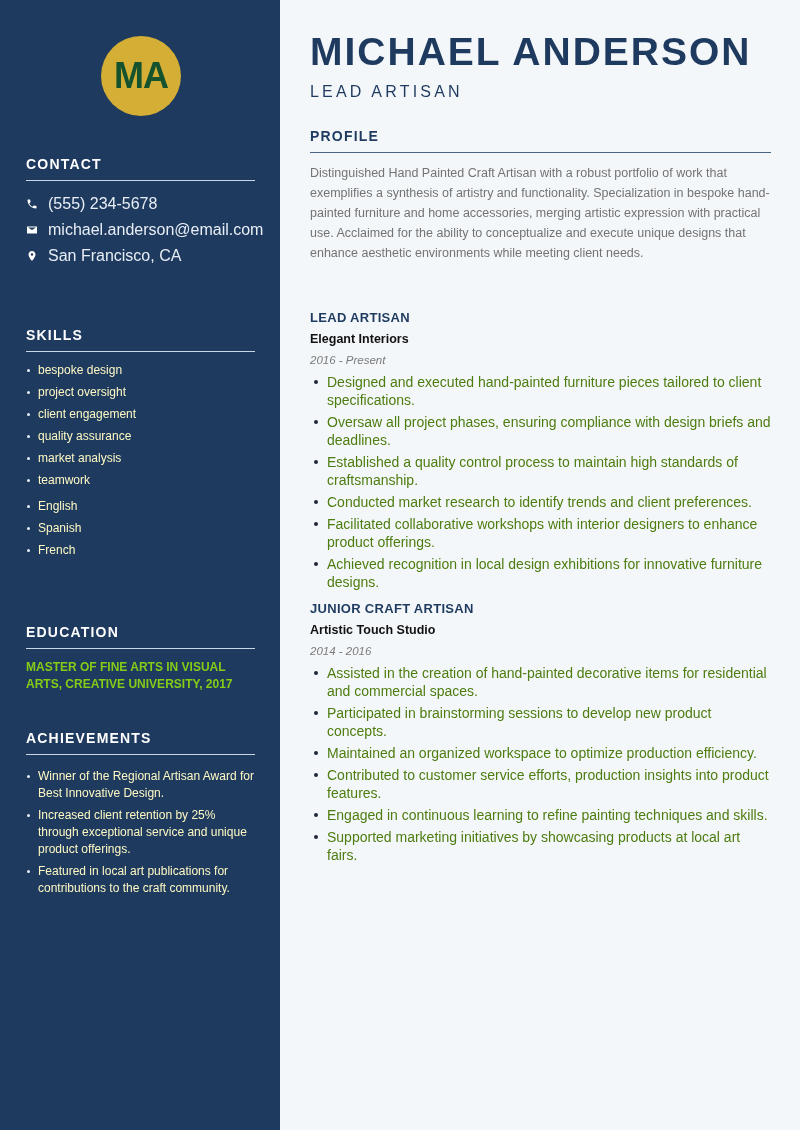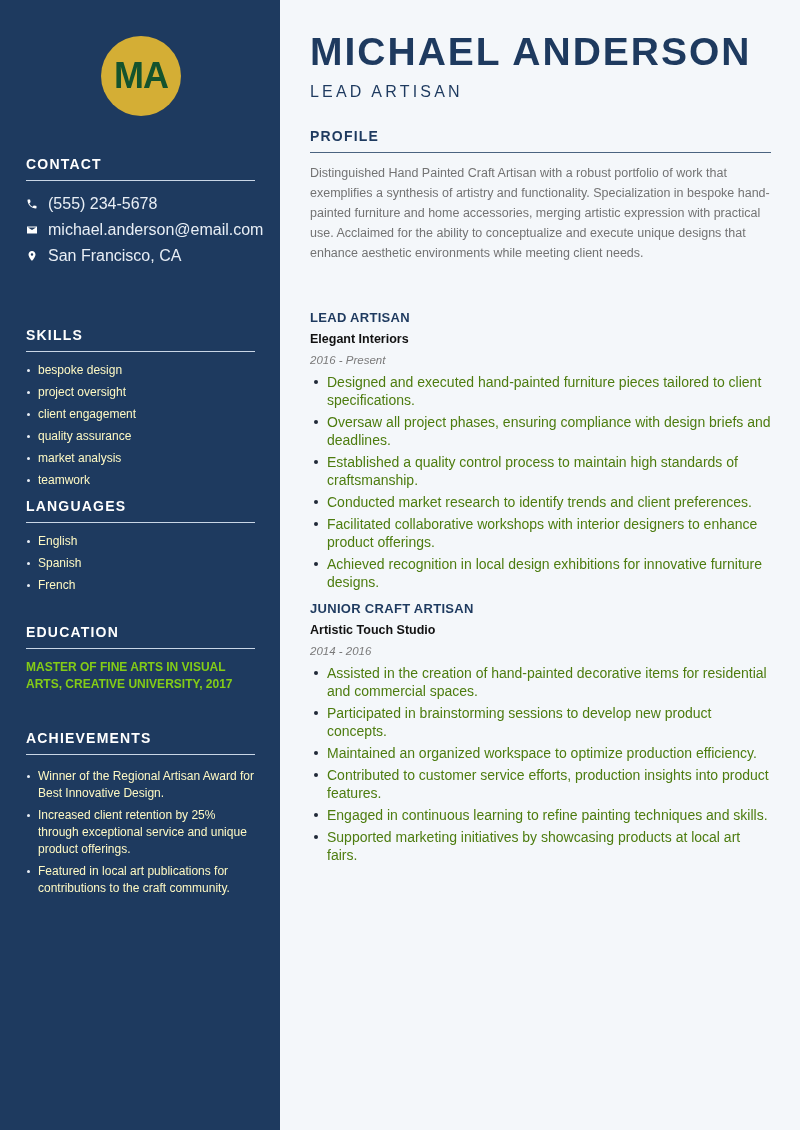--- a/index.html
+++ b/index.html
@@ -62,21 +62,20 @@
       <li>bespoke design</li>
       <li>project oversight</li>
       <li>client engagement</li>
       <li>quality assurance</li>
       <li>market analysis</li>
       <li>teamwork</li>
     </ul>
   </div>
 
   <div class="side-section" style="top:498px;">
-    <div class="side-title">LANGUAGES</div>
     <ul class="side-list">
       <li>English</li>
       <li>Spanish</li>
       <li>French</li>
     </ul>
   </div>
 
   <div class="side-section" style="top:624px;">
     <div class="side-title">EDUCATION</div>
     <div class="edu">MASTER OF FINE ARTS IN VISUAL ARTS, CREATIVE UNIVERSITY, 2017</div>

